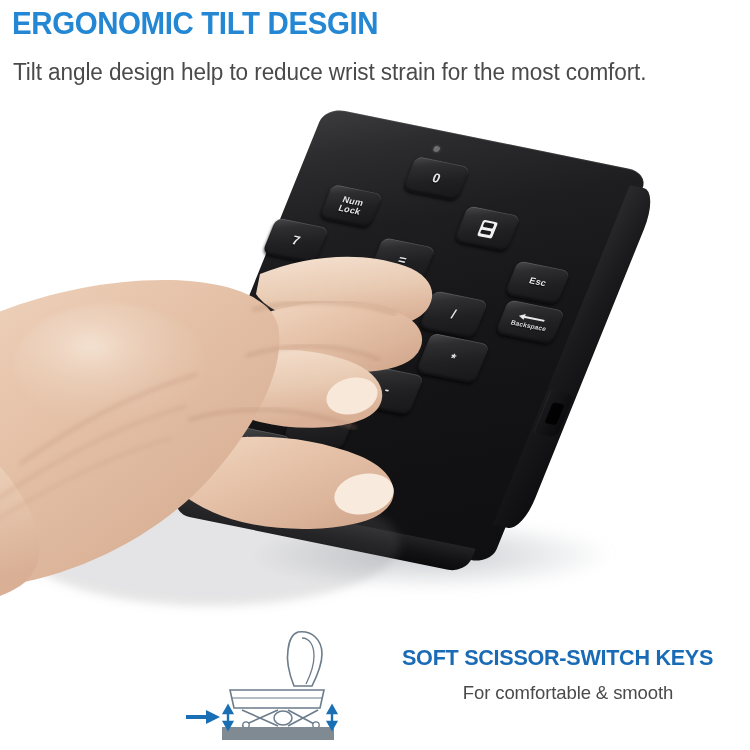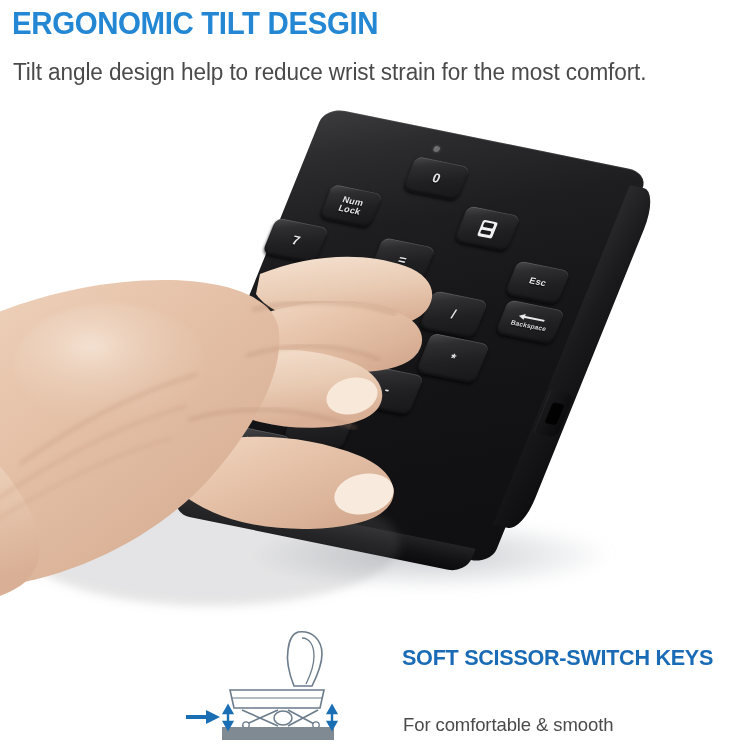--- a/index.html
+++ b/index.html
@@ -248,26 +248,27 @@
     font-weight: bold;
     color: #1a6bb5;
     letter-spacing: -0.3px;
     white-space: nowrap;
     transform: scaleX(0.96);
     transform-origin: left top;
   }
   .feat-copy {
     position: absolute;
     left: 403px;
-    top: 710px;
+    top: 678px;
     width: 330px;
     font-size: 18.5px;
     line-height: 30px;
     color: #4a4a4a;
     letter-spacing: -0.1px;
+    text-align: center;
   }
   #scissor-diagram {
     position: absolute;
     left: 186px;
     top: 628px;
     width: 205px;
     height: 120px;
   }
 </style>
 </head>

